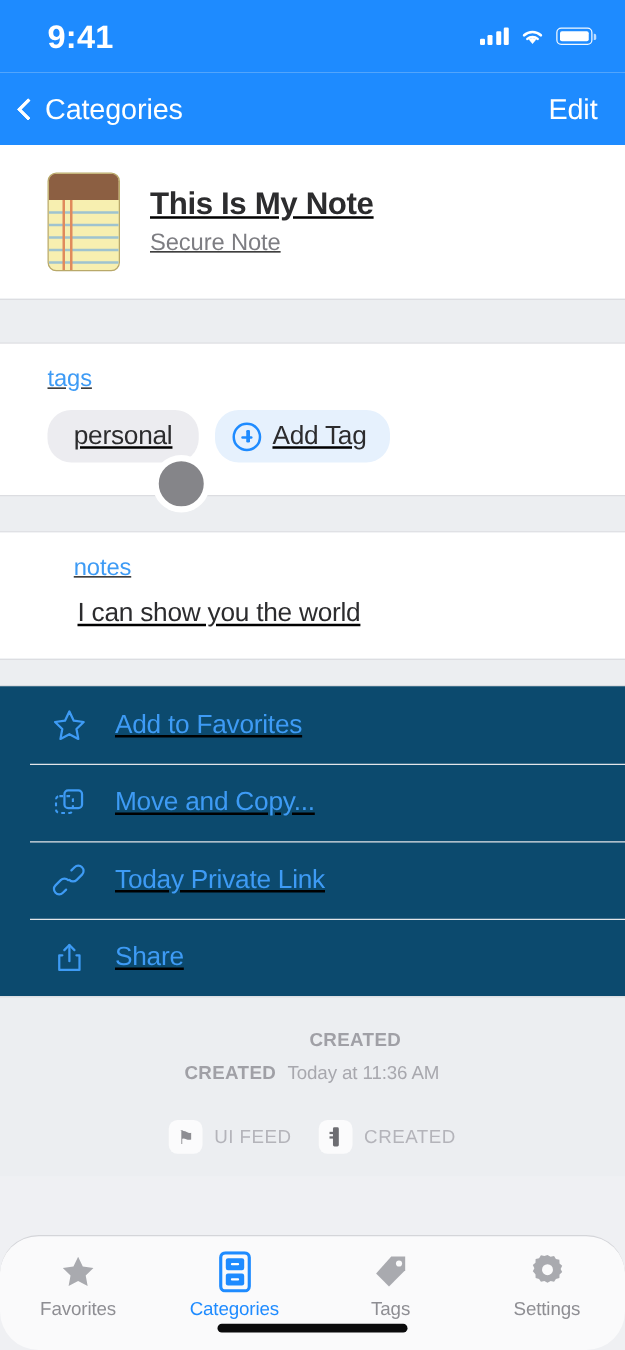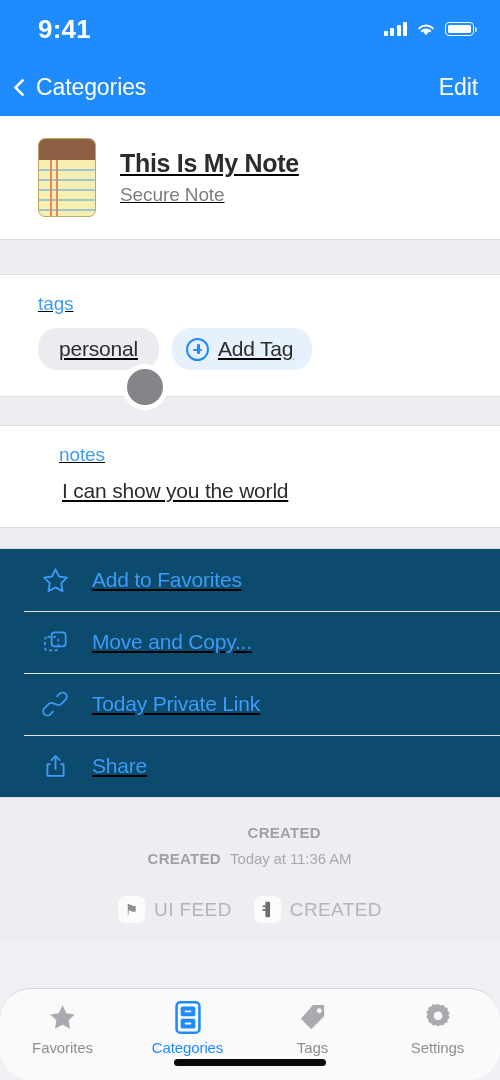--- a/index.html
+++ b/index.html
@@ -91,21 +91,21 @@
 
   
   .meta { background:#eceef1; padding:22px 0 18px; text-align:center; flex:1 1 auto; border-top:1px solid #dcdde1; }
   .meta-line { display:flex; justify-content:center; align-items:flex-start; font-size:15px; line-height:26px;padding-left:36px; }
   .meta-key { color:#a0a0a6; font-weight:bold; letter-spacing:0.3px; width:124px; text-align:right; padding-right:9px; }
   .meta-val { color:#a8a8ae; text-align:left; width:200px; letter-spacing:-0.1px; }
   .meta-badges { display:flex; justify-content:center; align-items:center; gap:22px; margin-top:24px; }
   .badge { display:flex; align-items:center; gap:9px; }
   .badge-ico { width:27px; height:27px; border-radius:7px; background:#fbfbfc; display:flex;
                align-items:center; justify-content:center; font-size:15px; color:#8e8e93; }
-  .badge-label { font-size:19px; color:#b4b4ba; letter-spacing:0.4px; }
+  .badge-label { font-size:15px; color:#b4b4ba; letter-spacing:0.4px; }
 
   
   .tabbar { flex:0 0 92px; background:#fafafb; border-top:1px solid #d4d5d9;
             display:flex; align-items:flex-start; padding-top:12px;border-radius:31px; }
   .tab { flex:1; display:flex; flex-direction:column; align-items:center; gap:6px; cursor:pointer; }
   .tab-icon { height:32px; display:flex; align-items:center; justify-content:center; }
   .tab-label { font-size:15px; color:#8e8e93; letter-spacing:-0.1px; }
   .tab.active .tab-label { color:#1e8bff; }
   .home-indicator { position:absolute; left:50%; transform:translateX(-50%); bottom:14px;
                     width:152px; height:7px; border-radius:4px; background:#0b0b0c; }

